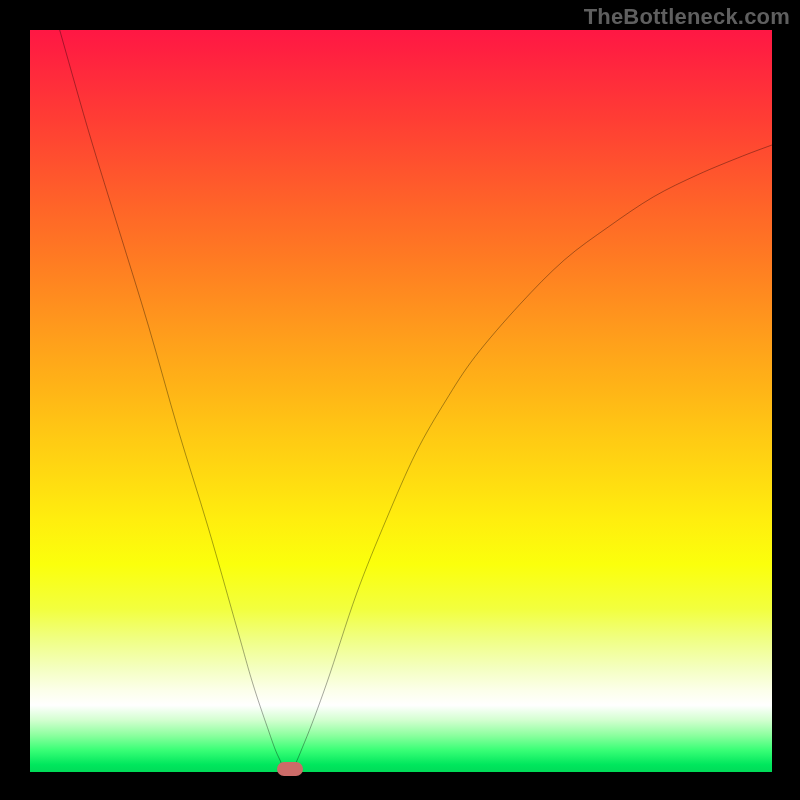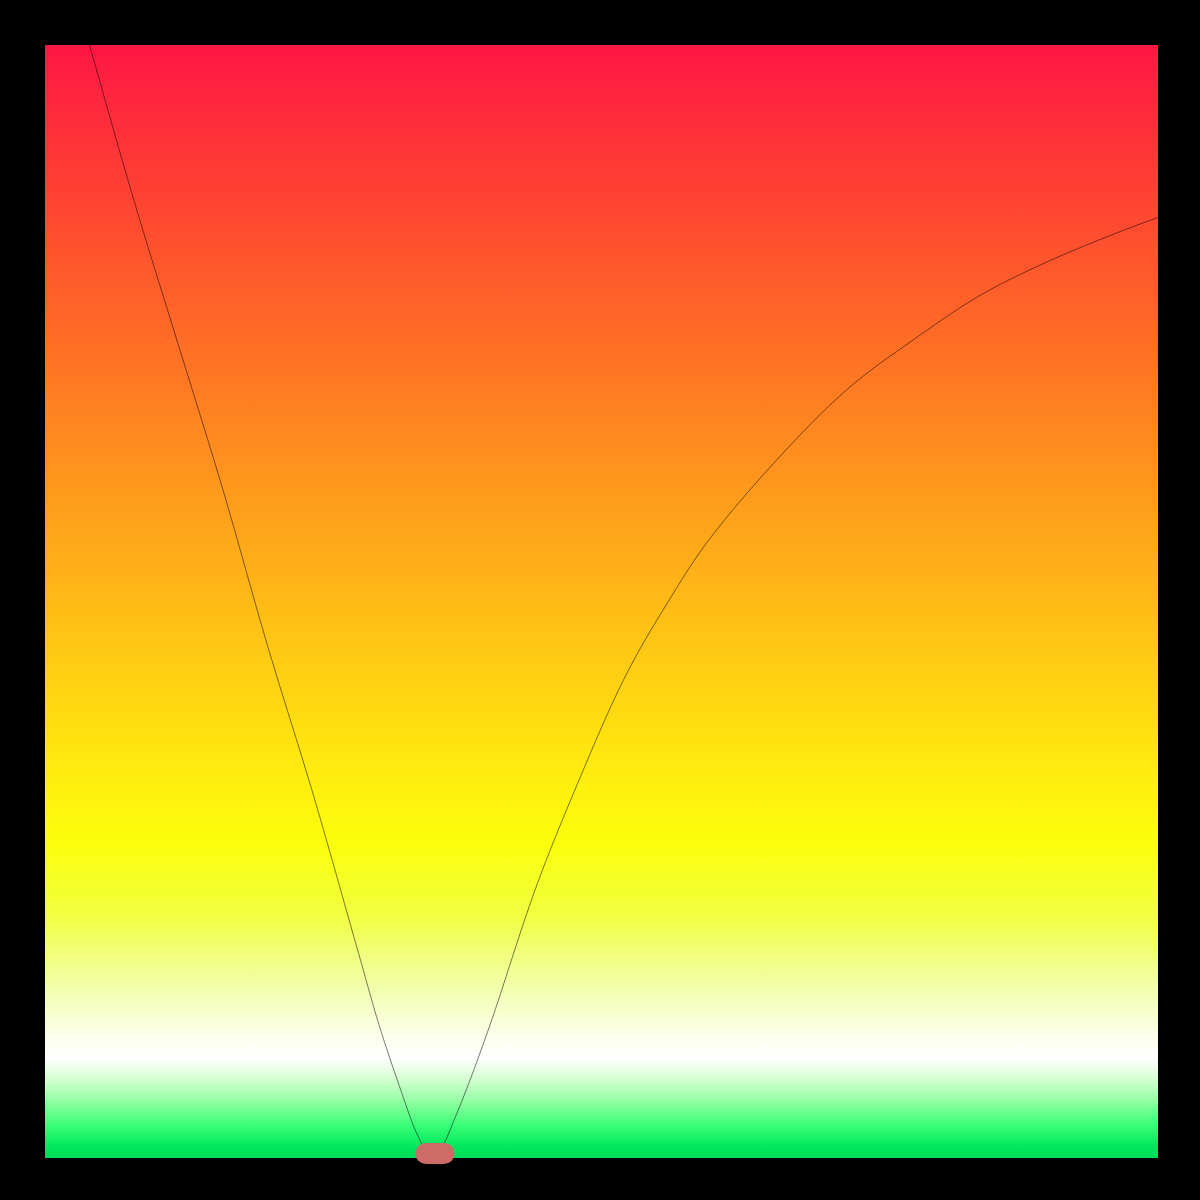--- a/index.html
+++ b/index.html
@@ -72,20 +72,21 @@
     width: 26px;
     height: 14px;
     background: #cc6b68;
     border-radius: 7px;
   }
 </style>
 </head>
 <body>
 
 <div class="frame">
+  <div class="watermark">TheBottleneck.com</div>
 
   <div class="plot-area">
     <svg viewBox="0 0 100 100" preserveAspectRatio="none">
       <path id="curve-path" fill="none" stroke="#000000" stroke-width="0.35" stroke-linecap="round" stroke-linejoin="round" vector-effect="non-scaling-stroke" d="M 4,0 C 4.666666666666667,2.3333333333333335 6.666666666666667,9.5 8,14 C 9.333333333333334,18.5 10.666666666666666,22.666666666666668 12,27 C 13.333333333333334,31.333333333333332 14.666666666666666,35.5 16,40 C 17.333333333333332,44.5 18.666666666666668,49.5 20,54 C 21.333333333333332,58.5 22.666666666666664,62.5 24,67 C 25.333333333333336,71.5 27.000000000000004,77.5 28.000000000000004,81 C 29.000000000000004,84.5 29.333333333333336,85.83333333333333 30,88 C 30.666666666666664,90.16666666666667 31.416666666666668,92.33333333333333 32,94 C 32.583333333333336,95.66666666666667 33,97 33.5,98 C 34,99 34.416666666666664,100.33333333333333 35,100 C 35.583333333333336,99.66666666666667 36.166666666666664,98 37,96 C 37.833333333333336,94 38.833333333333336,91.33333333333333 40,88 C 41.166666666666664,84.66666666666667 42.666666666666664,79.66666666666667 44,76 C 45.333333333333336,72.33333333333333 46.666666666666664,69.16666666666667 48,66 C 49.333333333333336,62.833333333333336 50.666666666666664,59.666666666666664 52,57 C 53.333333333333336,54.333333333333336 54.66666666666667,52.16666666666667 56.00000000000001,50 C 57.33333333333334,47.83333333333333 58.333333333333336,46.16666666666666 60,43.99999999999999 C 61.666666666666664,41.83333333333333 64,39.166666666666664 66,37 C 68,34.833333333333336 70,32.75 72,31 C 74,29.25 76,27.916666666666668 78,26.5 C 80,25.083333333333332 82,23.666666666666668 84,22.5 C 86,21.333333333333332 88,20.416666666666668 90,19.5 C 92,18.583333333333332 94.33333333333333,17.666666666666668 96,17 C 97.66666666666667,16.333333333333332 99.33333333333333,15.75 100,15.5"></path>
     </svg>
     <div class="marker" id="marker" style="left: 246.7px; top: 732px; background: rgb(204, 107, 104);"></div>
   </div>
 </div>
 
 </body></html>

